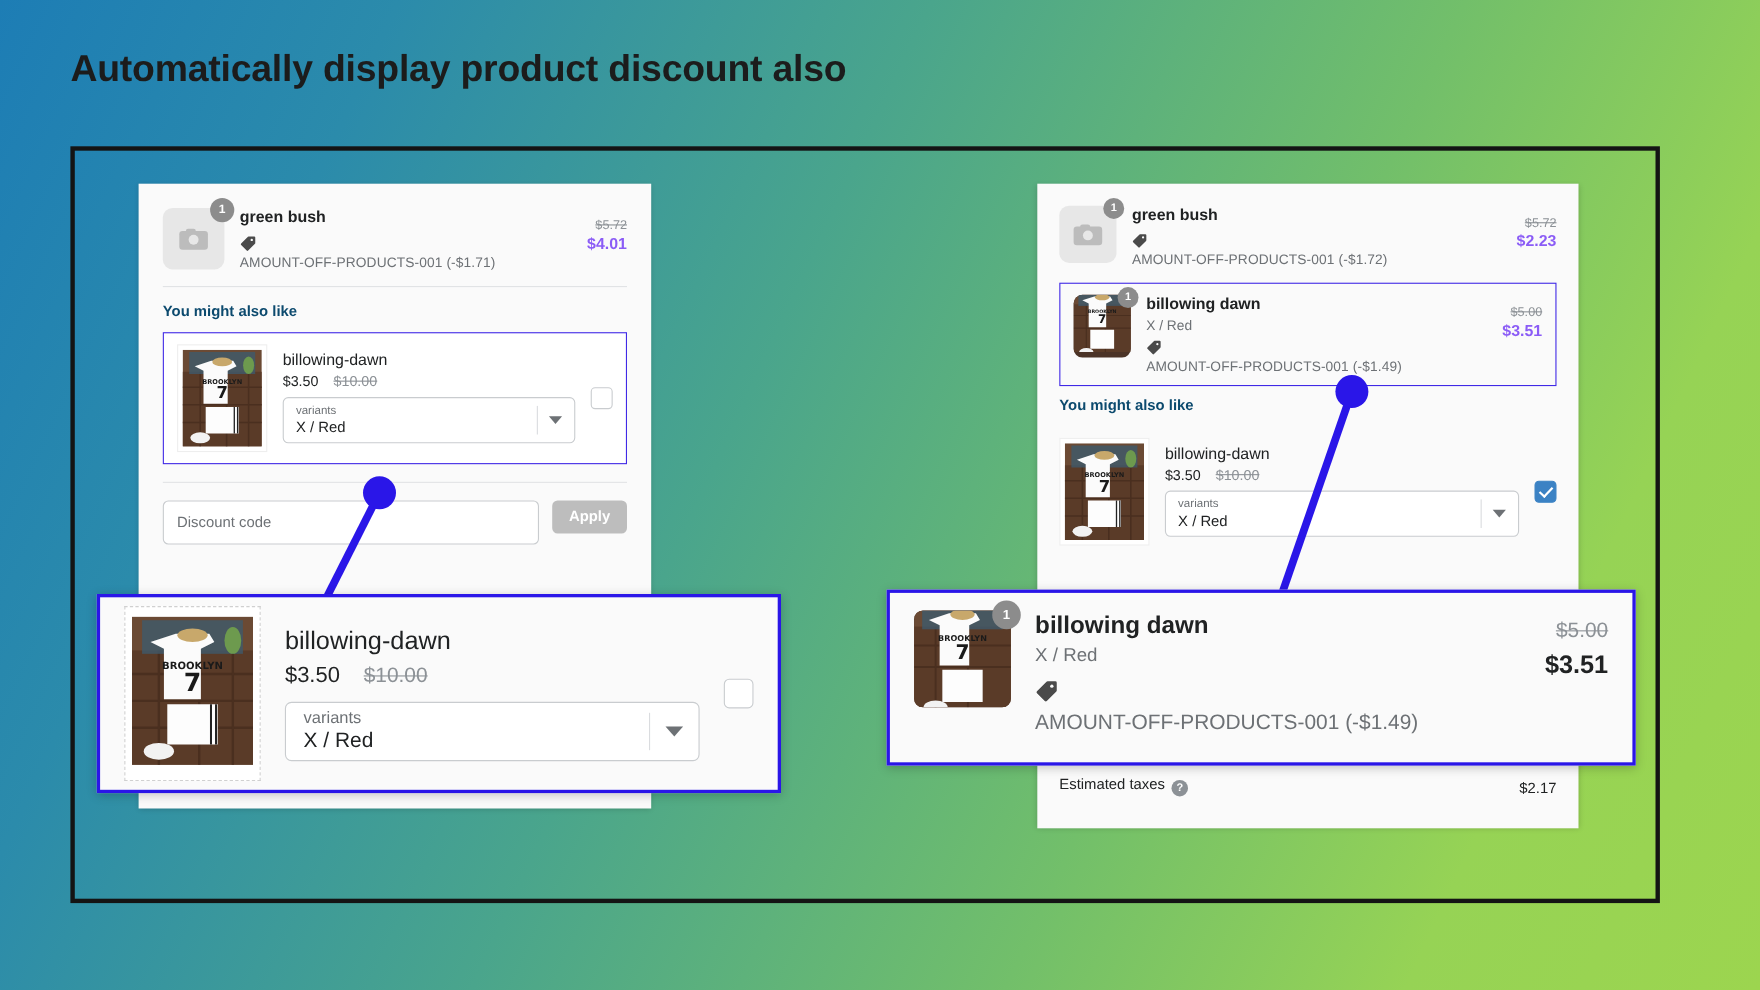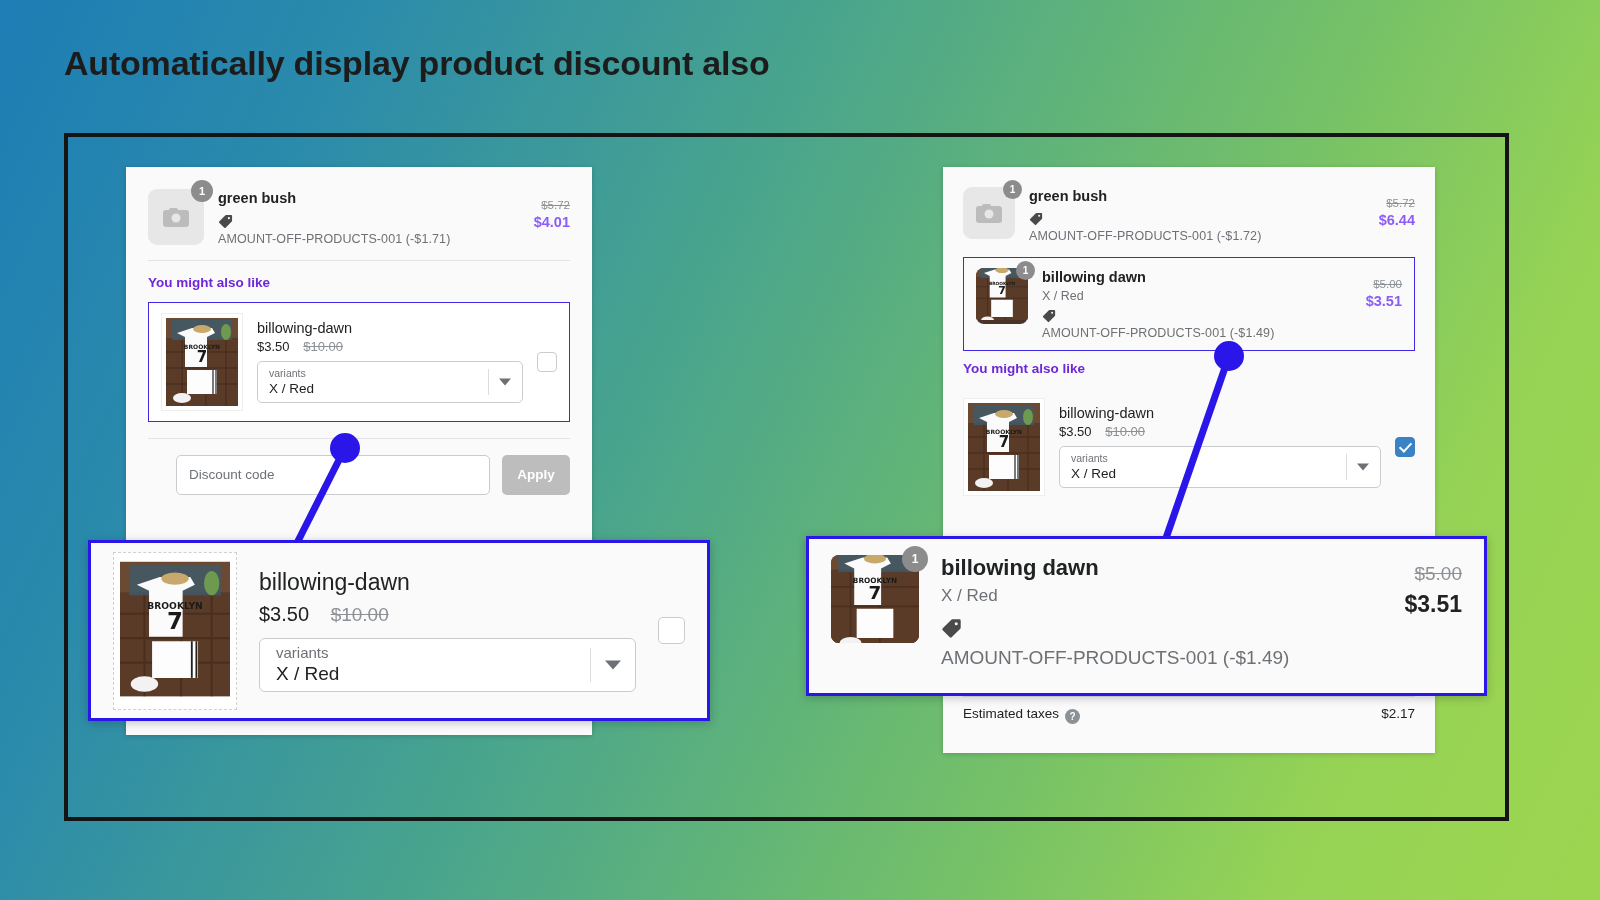--- a/index.html
+++ b/index.html
@@ -74,21 +74,21 @@
   .li-disc { font-size: 12.5px; color: #6d7175; margin-top: 3px; letter-spacing: .1px; }
 
   .tag-ico { display:block; margin: 6px 0 1px 0; }
 
   .li-price { text-align: right; flex: none; padding-top: 10px; min-width: 62px; }
   .price-old { font-size: 11.5px; color: #8c9196; text-decoration: line-through; }
   .price-new { font-size: 14.5px; font-weight: bold; color: #8b5cf6; margin-top: 3px; }
 
   .divider { height: 1px; background: #e1e3e5; margin: 0 0 14px 0; }
 
-  .section-label { font-size: 13.5px; font-weight: bold; color: #6d28d9; margin-bottom: 12px; }
+  .section-label { font-size: 13.5px; font-weight: bold; color: #0c4a6e; margin-bottom: 12px; }
 
   
   .rec-card {
     border: 1.5px solid #4029e6;
     background: #fff;
     display: flex; align-items: center; gap: 14px;
     padding: 10px 12px;
   }
   .rec-card.plain { border: none; background: transparent; padding: 10px 0; }
   .rec-info { flex: 1; min-width: 0; }
@@ -123,31 +123,30 @@
     content: ""; width: 5px; height: 10px; margin-top: -2px;
     border: solid #fff; border-width: 0 2.5px 2.5px 0; transform: rotate(43deg);
   }
 
   
   .discount-row { display: flex; gap: 12px; margin-top: 16px; }
   .discount-input {
     flex: 1; height: 40px; border: 1px solid #c9cccf; border-radius: 5px;
     background: #fff; font-size: 13.5px; color: #202223; padding: 4px 12px;
     font-family: "Liberation Sans", sans-serif;
-    margin-left: 28px;
   }
   .discount-input::placeholder { color: #6d7175; }
   .apply-btn {
-    width: 68px; height: 40px; border: none; border-radius: 5px;
+    width: 68px; height: 30px; border: none; border-radius: 5px;
     background: #bdbdbd; color: #fff; font-size: 13.5px; font-weight: bold;
     font-family: "Liberation Sans", sans-serif; cursor: pointer;
   }
 
   
-  .sum-row { display: flex; justify-content: space-between; align-items: flex-start; font-size: 13.5px; color: #202223; padding: 9px 0; }
+  .sum-row { display: flex; justify-content: space-between; align-items: flex-end; font-size: 13.5px; color: #202223; padding: 9px 0; }
   .help-dot {
     display: inline-flex; align-items: center; justify-content: center;
     width: 15px; height: 15px; border-radius: 50%; background: #8c9196;
     color: #fff; font-size: 10px; font-weight: bold; margin-left: 6px;
     vertical-align: -2px;
   }
 
   
   .callout {
     position: absolute;
@@ -306,21 +305,21 @@
       <div class="li-info">
         <div class="li-title">green bush</div>
         <svg class="tag-ico" width="14" height="14" viewBox="0 0 16 16">
           <path d="M8.6 1H14a1 1 0 0 1 1 1v5.4a1 1 0 0 1-.3.7l-6.6 6.6a1 1 0 0 1-1.4 0L1.3 9.3a1 1 0 0 1 0-1.4l6.6-6.6A1 1 0 0 1 8.6 1z" fill="#4a4a4a"></path>
           <circle cx="11.6" cy="4.4" r="1.15" fill="#fafafa"></circle>
         </svg>
         <div class="li-disc">AMOUNT-OFF-PRODUCTS-001 (-$1.72)</div>
       </div>
       <div class="li-price">
         <div class="price-old">$5.72</div>
-        <div class="price-new">$6.44</div>
+        <div class="price-new">$2.23</div>
       </div>
     </div>
 
     <div class="line-item" style="border:1.5px solid #4029e6;padding:10px 12px;margin-bottom:10px;">
       <div class="thumb-wrap">
         <div class="photo">
           <svg width="52" height="52" viewBox="0 0 72 88" preserveAspectRatio="xMidYMid slice">
             <rect width="72" height="88" fill="#6b4a34"></rect>
             <rect x="0" y="20" width="72" height="68" fill="#5a3b28"></rect>
             <g stroke="#4a2f1f" stroke-width="1.4">

